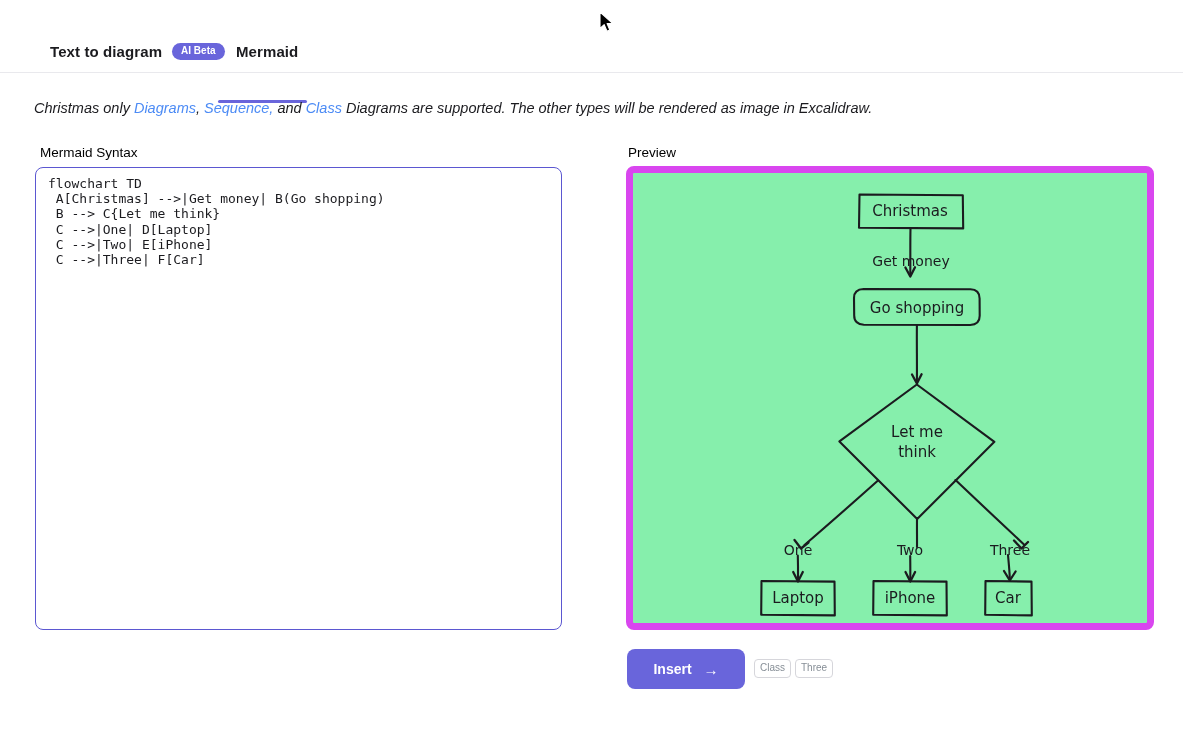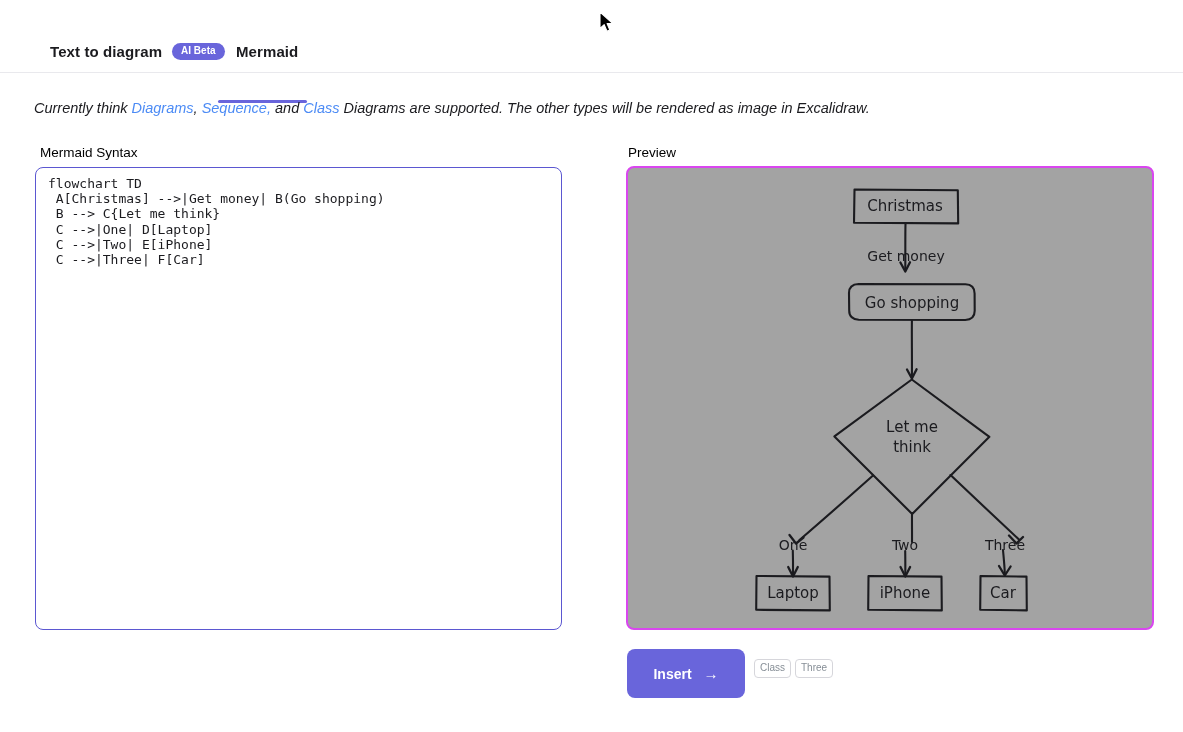--- a/index.html
+++ b/index.html
@@ -81,42 +81,42 @@
     font-size: 13px;
     line-height: 15.2px;
     color: #1b1b1f;
     white-space: pre;
   }
 
   
   .preview {
     position: absolute; left: 626px; top: 166px;
     width: 528px; height: 464px;
-    border: 2px solid #d946ef;
+    border: 7px solid #d946ef;
     border-radius: 8px;
-    background: #a3a3a3;
+    background: #86efac;
     overflow: hidden;
   }
   .preview svg { display: block; }
 
   .hw-text {
     font-family: "DejaVu Sans", sans-serif;
     font-size: 15px;
     fill: #1b1b1f;
   }
   .hw-label {
     font-family: "DejaVu Sans", sans-serif;
     font-size: 14px;
     fill: #1b1b1f;
   }
 
   
   .insert-btn {
     position: absolute; left: 627px; top: 649px;
-    width: 118px; height: 49px;
+    width: 118px; height: 40px;
     background: #6965db;
     border: none; border-radius: 8px;
     color: #fff;
     font-family: "Liberation Sans", sans-serif;
     font-size: 14px; font-weight: bold;
     display: flex; align-items: center; justify-content: center; gap: 12px;
     cursor: pointer;
   }
   .insert-arrow {
     font-size: 15px; font-weight: normal; line-height: 1;
@@ -151,21 +151,21 @@
 
     <div class="tab tab-mermaid">
       <span class="tab-label">Mermaid</span>
     </div>
 
     <div class="tab-underline"></div>
   </div>
   <div class="tabbar-divider"></div>
 
   <div class="notice">
-    <span>Currently think </span><a href="#">Diagrams</a><span>, </span><a href="#">Sequence,</a><span> and </span><a href="#">Class</a><span> Diagrams are supported. The other types will be rendered as image in Excalidraw.</span>
+    <span>Christmas only </span><a href="#">Diagrams</a><span>, </span><a href="#">Sequence,</a><span> and </span><a href="#">Class</a><span> Diagrams are supported. The other types will be rendered as image in Excalidraw.</span>
   </div>
 
   <div class="caption caption-syntax">Mermaid Syntax</div>
   <div class="caption caption-preview">Preview</div>
 
   <div class="editor">
     <pre>flowchart TD
  A[Christmas] --&gt;|Get money| B(Go shopping)
  B --&gt; C{Let me think}
  C --&gt;|One| D[Laptop]

